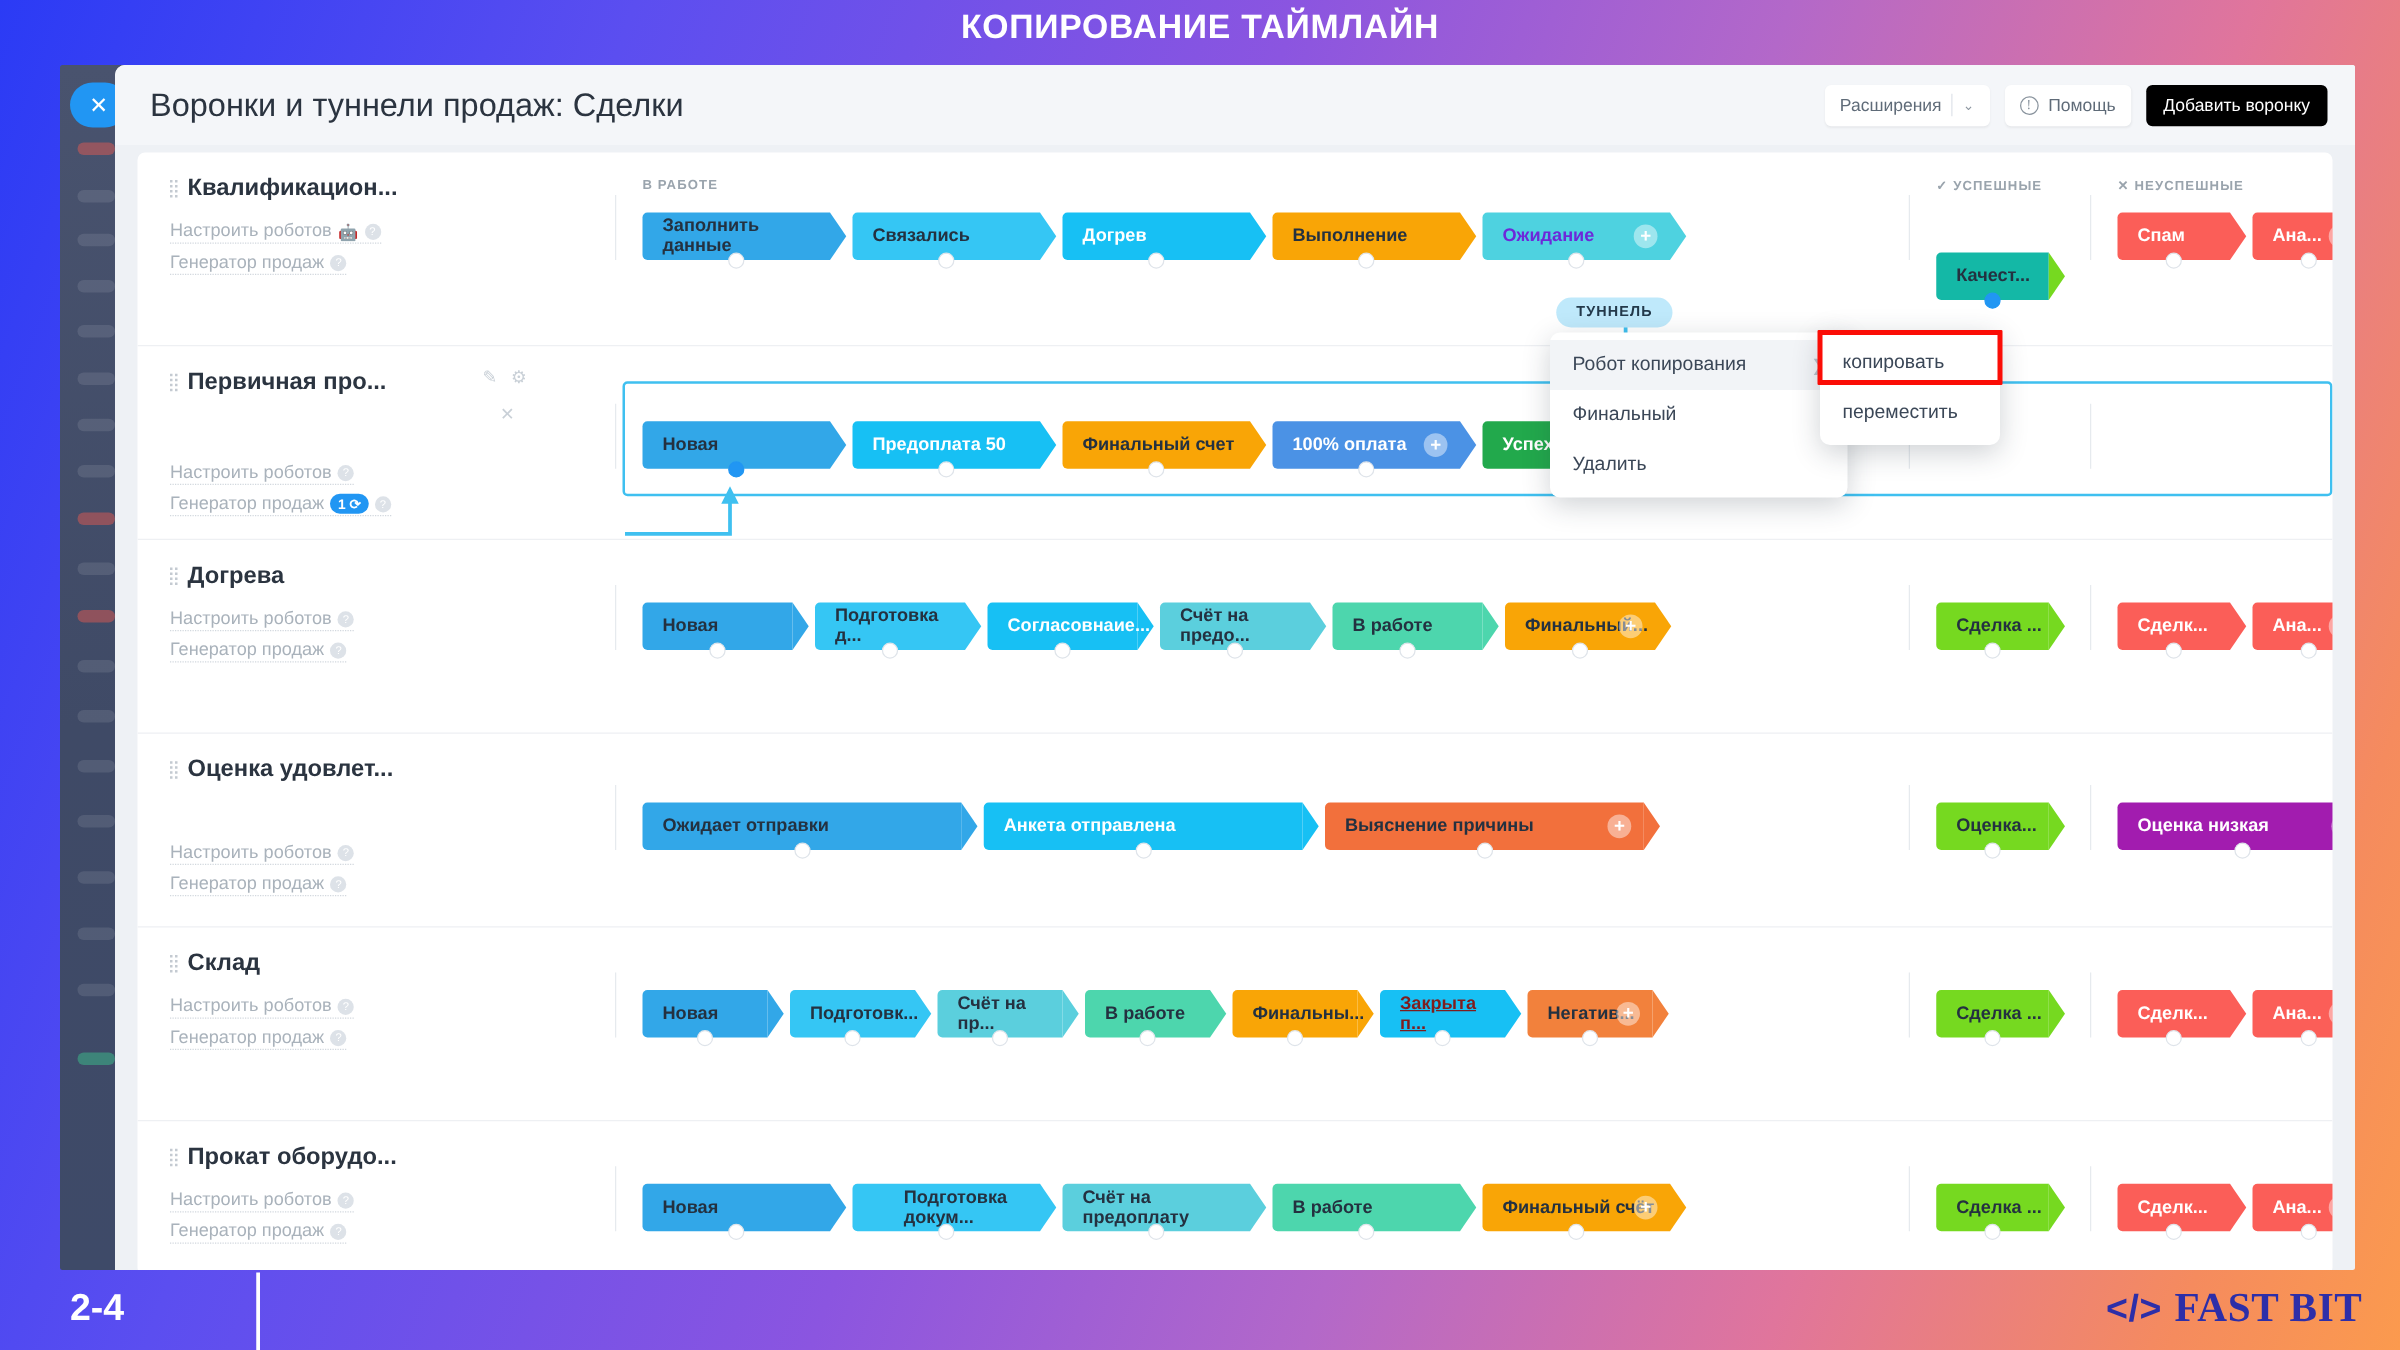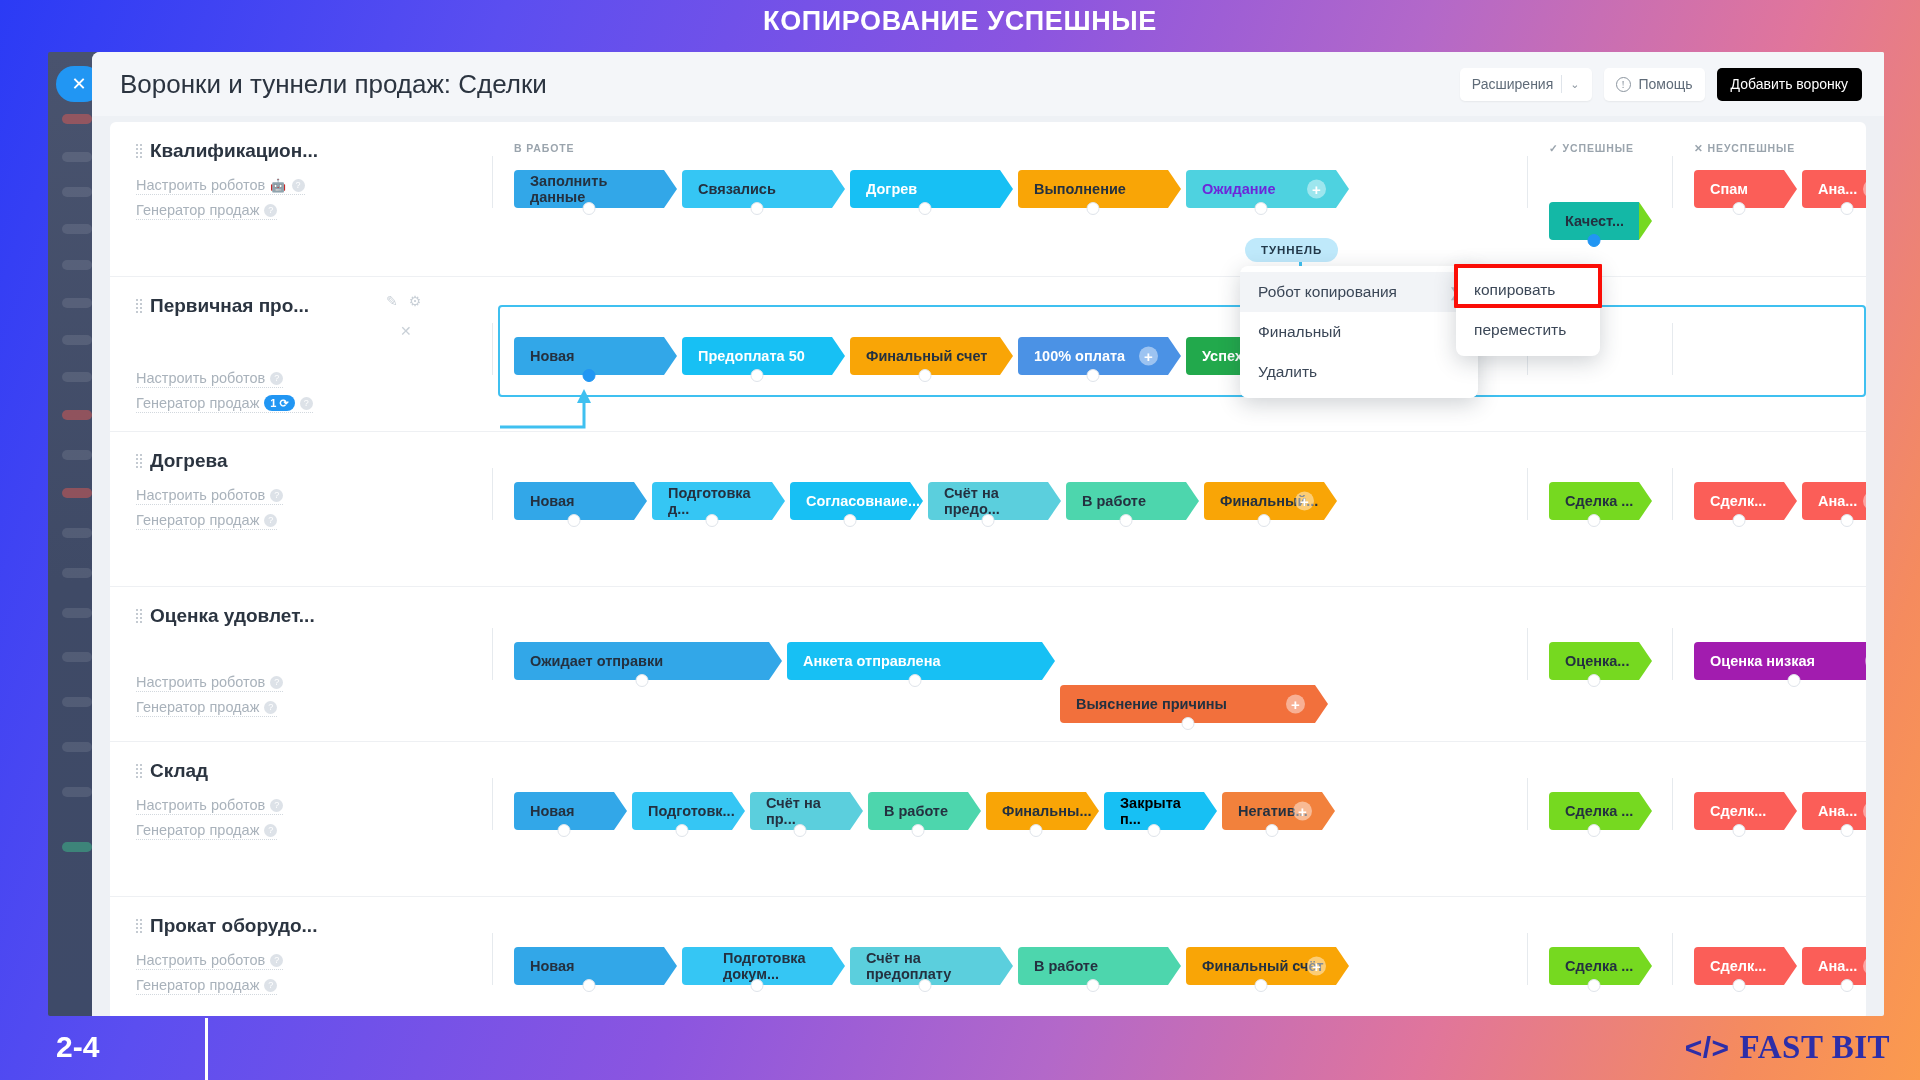--- a/index.html
+++ b/index.html
@@ -201,21 +201,21 @@
     font-size: 15.5px; color: #3b4757; cursor: pointer;
   }
   .redbox {
     position: absolute; border: 4px solid #fb0d06; z-index: 80; pointer-events: none;
     border-radius: 1px;
   }
 </style>
 </head>
 <body>
 
-<div class="slide-title">КОПИРОВАНИЕ УСПЕШНЫЕ</div>
+<div class="slide-title">КОПИРОВАНИЕ ТАЙМЛАЙН</div>
 
 <div class="shot">
 
   <div class="crm-sidebar">
     <div class="close-pill">✕</div>
     <div class="blob red" style="top:62px"></div>
     <div class="blob" style="top:100px"></div>
     <div class="blob" style="top:135px"></div>
     <div class="blob" style="top:172px"></div>
     <div class="blob" style="top:208px"></div>
@@ -487,21 +487,21 @@
               <div class="vsep" style="left: 1013px; top: 41px;"></div>
               <div class="vsep" style="left: 1158px; top: 41px;"></div>
               <div class="stage dark" style="left: 0px; top: 55px; width: 255px; background: rgb(50, 167, 232); color: rgb(50, 167, 232);">
                 <span class="lbl" style="color: rgb(36, 49, 64);">Ожидает отправки</span>
                 <div class="dot"></div>
               </div>
               <div class="stage" style="left: 273px; top: 55px; width: 255px; background: rgb(23, 192, 244); color: rgb(23, 192, 244);">
                 <span class="lbl" style="color: rgb(255, 255, 255);">Анкета отправлена</span>
                 <div class="dot"></div>
               </div>
-              <div class="stage dark" style="left: 546px; top: 55px; width: 255px; background: rgb(242, 112, 60); color: rgb(242, 112, 60); margin-top: 43px;">
+              <div class="stage dark" style="left: 546px; top: 55px; width: 255px; background: rgb(242, 112, 60); color: rgb(242, 112, 60);">
                 <span class="lbl" style="color: rgb(36, 49, 64);">Выяснение причины</span>
                 <div class="plus">+</div>
                 <div class="dot"></div>
               </div>
               <div class="stage dark" style="left: 1035px; top: 55px; width: 90px; background: rgb(118, 217, 32); color: rgb(118, 217, 32);">
                 <span class="lbl" style="color: rgb(36, 49, 64);">Оценка...</span>
                 <div class="dot"></div>
               </div>
               <div class="stage" style="left: 1180px; top: 55px; width: 200px; background: #a21caf; color: rgb(251, 94, 88);">
                 <span class="lbl" style="color: rgb(255, 255, 255);">Оценка низкая</span>
@@ -553,21 +553,21 @@
               </div>
               <div class="stage dark" style="left: 354px; top: 50px; width: 100px; background: rgb(77, 214, 173); color: rgb(77, 214, 173);">
                 <span class="lbl" style="color: rgb(36, 49, 64);">В работе</span>
                 <div class="dot"></div>
               </div>
               <div class="stage dark" style="left: 472px; top: 50px; width: 100px; background: rgb(249, 165, 6); color: rgb(249, 165, 6);">
                 <span class="lbl" style="color: rgb(36, 49, 64);">Финальны...</span>
                 <div class="dot"></div>
               </div>
               <div class="stage" style="left: 590px; top: 50px; width: 100px; background: rgb(23, 192, 244); color: rgb(23, 192, 244);">
-                <span class="lbl" style="color: #000000;">Закрыта п...</span>
+                <span class="lbl" style="color: #7f1d1d; text-decoration: underline;">Закрыта п...</span>
                 <div class="dot"></div>
               </div>
               <div class="stage dark" style="left: 708px; top: 50px; width: 100px; background: rgb(242, 129, 60); color: rgb(242, 129, 60);">
                 <span class="lbl" style="color: rgb(36, 49, 64);">Негатив...</span>
                 <div class="plus">+</div>
                 <div class="dot"></div>
               </div>
               <div class="stage dark" style="left: 1035px; top: 50px; width: 90px; background: rgb(118, 217, 32); color: rgb(118, 217, 32);">
                 <span class="lbl" style="color: rgb(36, 49, 64);">Сделка ...</span>
                 <div class="dot"></div>

